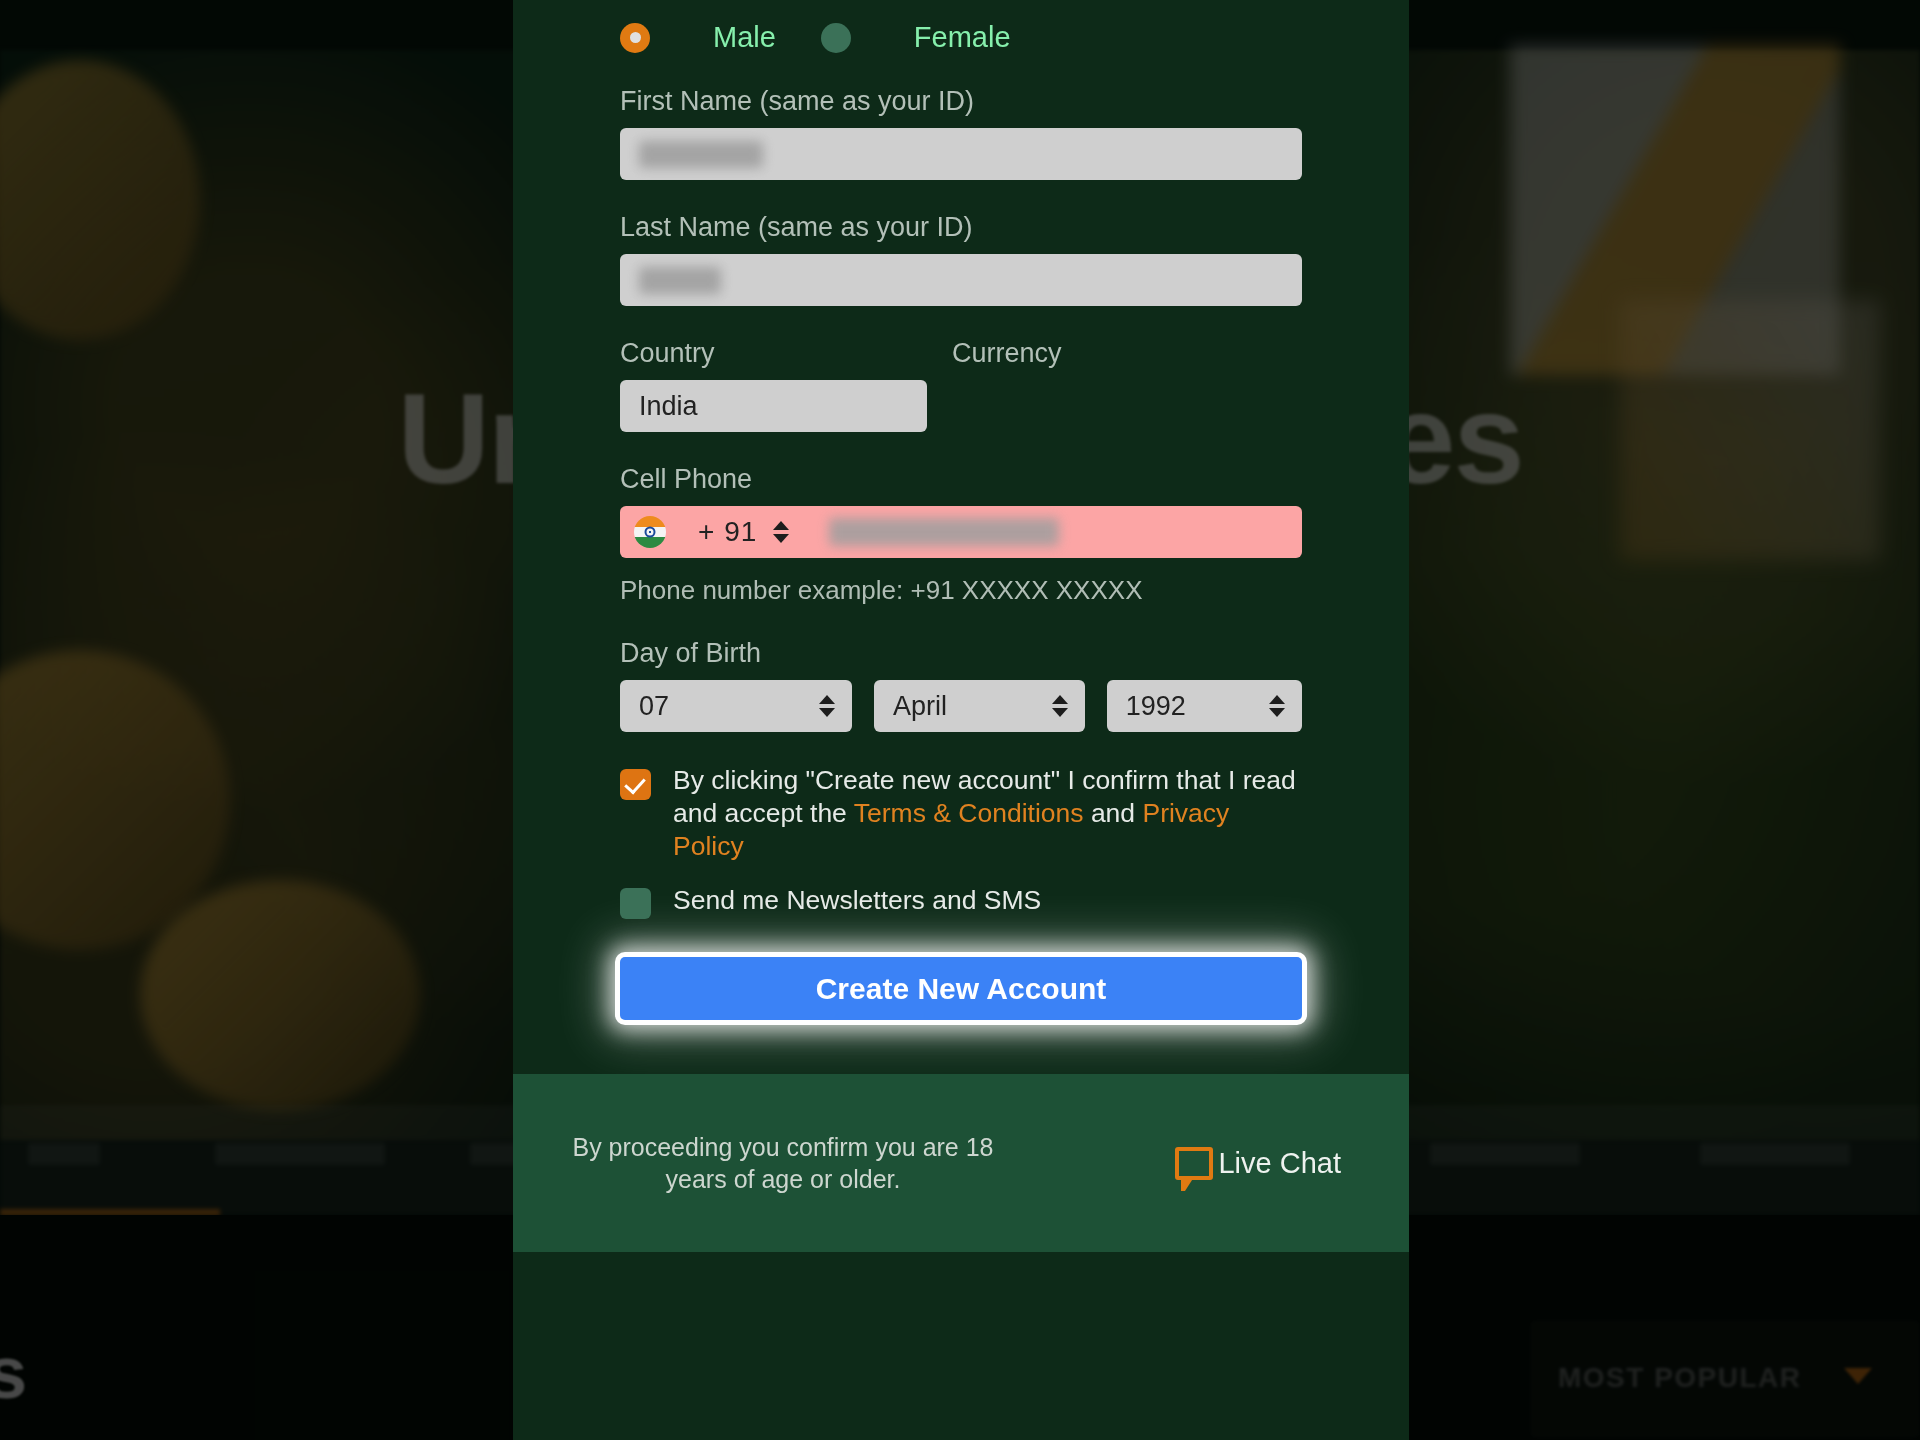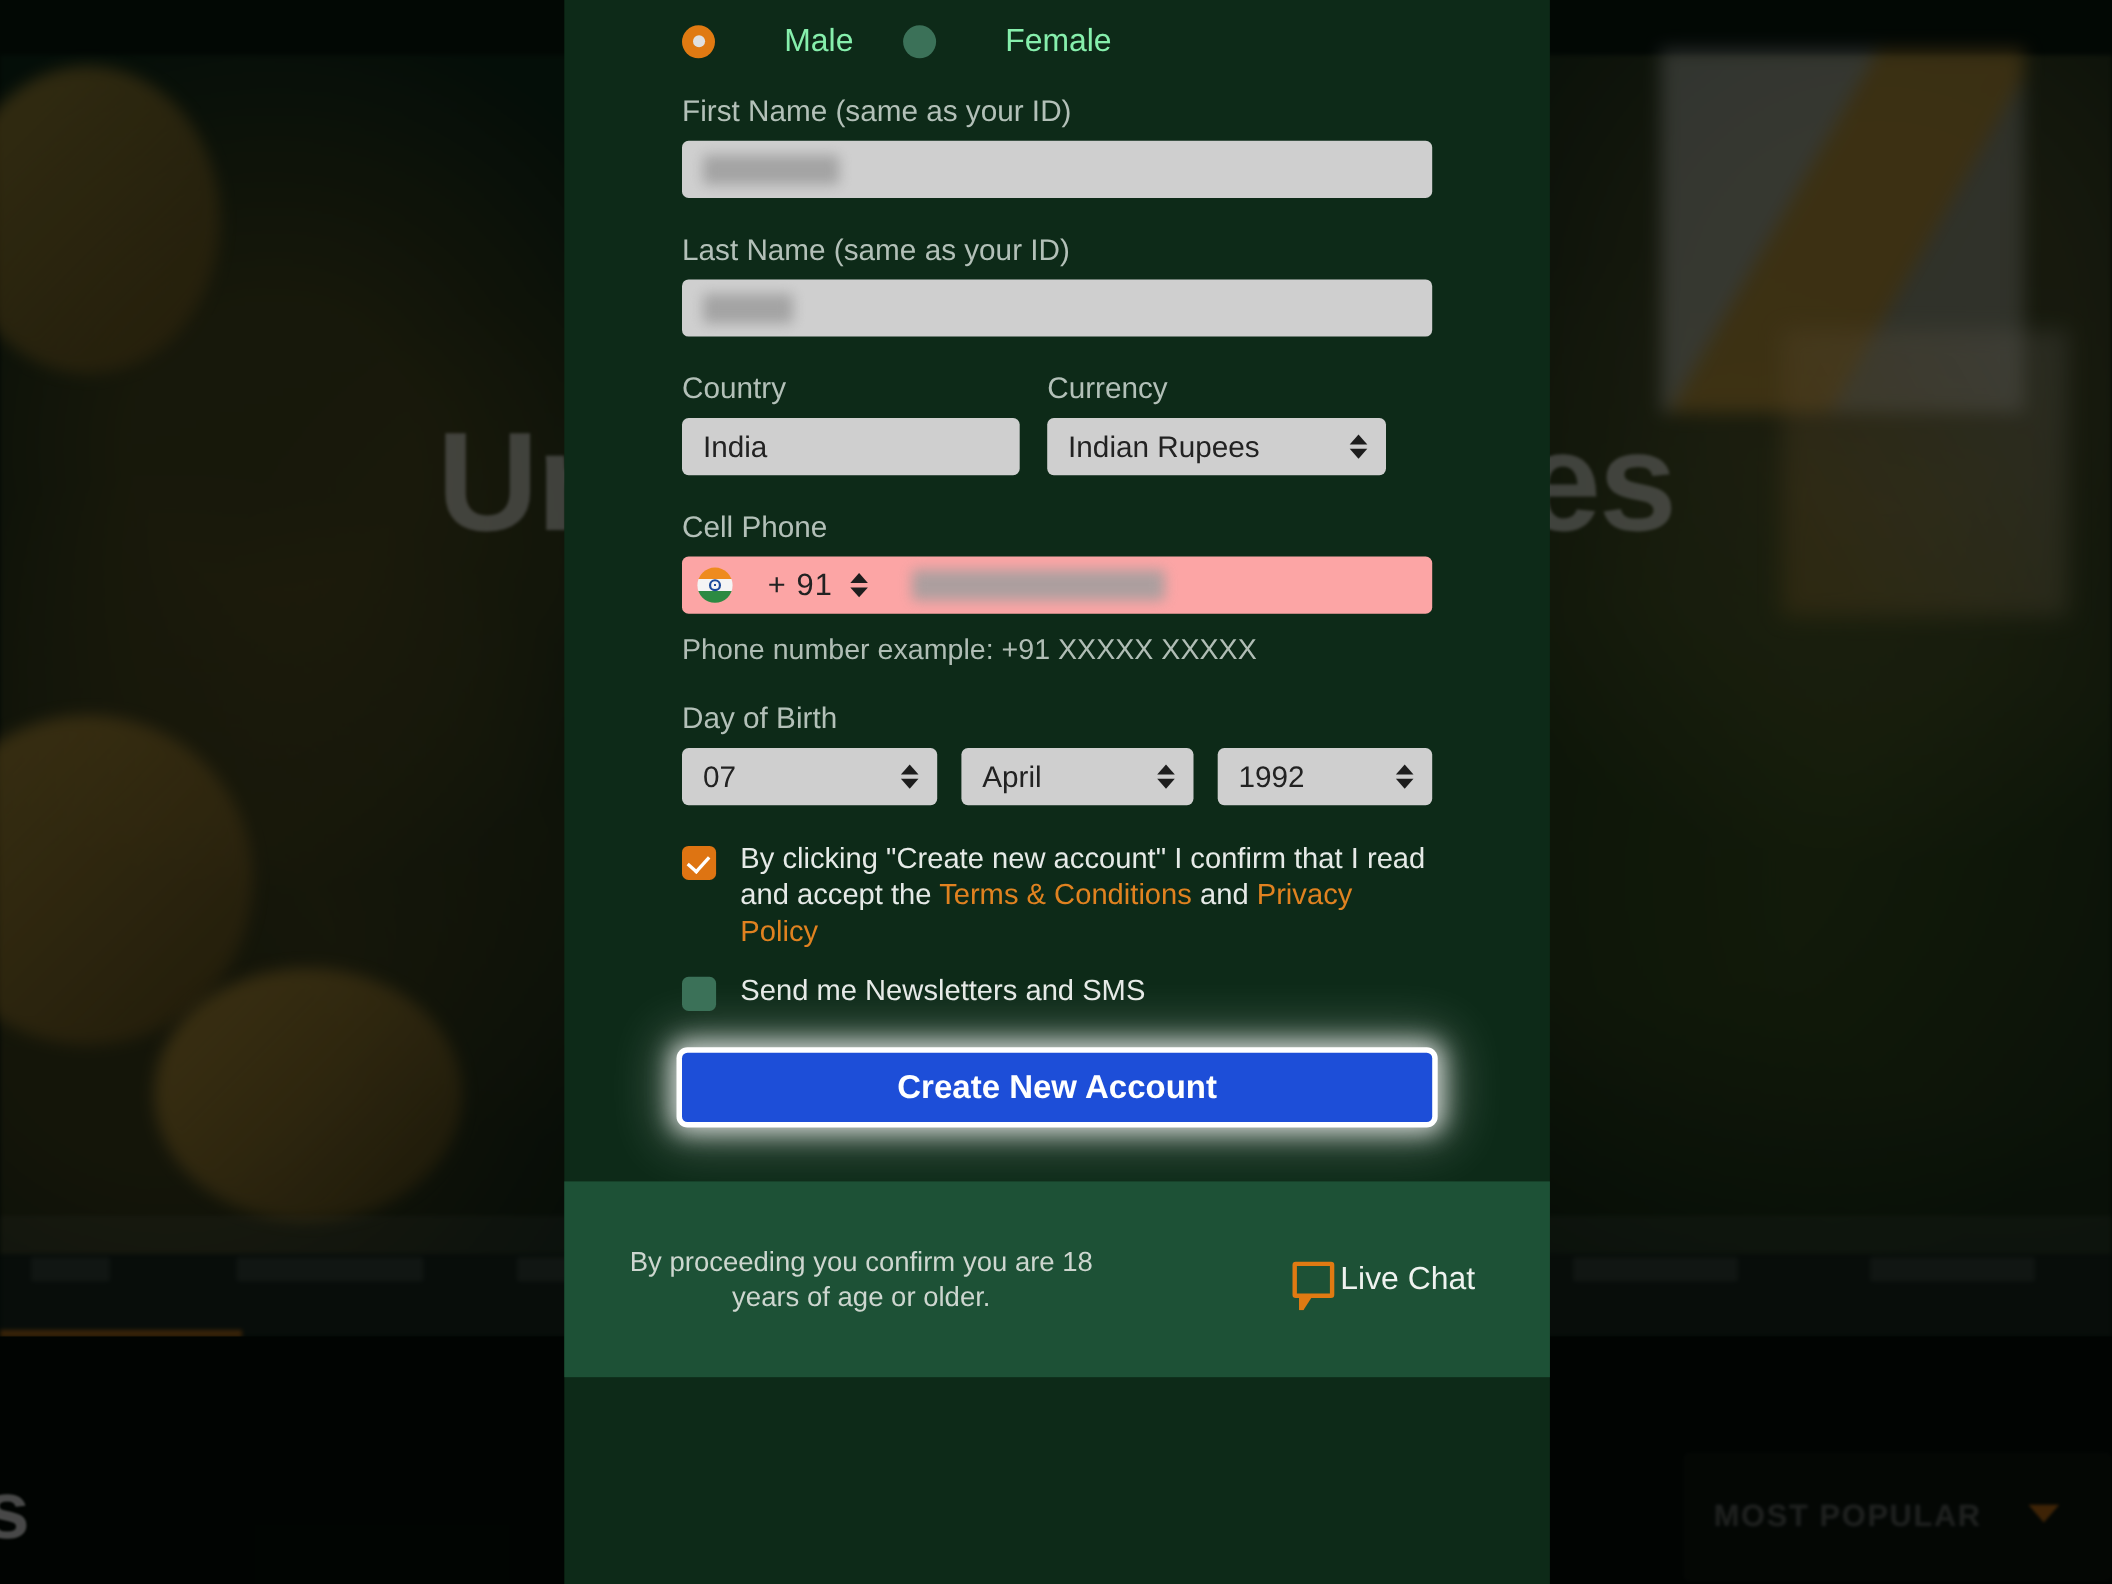--- a/index.html
+++ b/index.html
@@ -355,21 +355,21 @@
   .link { color: #e08220; cursor: pointer; }
 
   
   .cta-wrap {
     margin-top: 38px;
     padding-bottom: 4px;
   }
   .cta {
     width: 100%;
     height: 63px;
-    background: #1d4ed8;
+    background: #3b82f6;
     border: none;
     border-radius: 5px;
     color: #fff;
     font-size: 30px;
     font-weight: bold;
     font-family: "Liberation Sans", sans-serif;
     cursor: pointer;
     box-shadow:
       0 0 0 5px #ffffff,
       0 0 22px 10px rgba(255,255,255,0.75),
@@ -479,27 +479,20 @@
 
     <div class="row2">
       <div class="col-country">
         <div class="field-label">Country</div>
         <div class="select-box">
           <span>India</span>
         </div>
       </div>
       <div class="col-currency">
         <div class="field-label">Currency</div>
-        <div class="select-box">
-          <span>Indian Rupees</span>
-          <span class="stepper">
-            <span class="up"></span>
-              <span class="down"></span>
-          </span>
-        </div>
       </div>
     </div>
 
     <div class="field-label">Cell Phone</div>
     <div class="phone-box">
       <span class="flag"></span>
       <span class="dial-code">+ 91</span>
       <span class="phone-stepper">
         <span class="up" style="border-left:8px solid transparent;border-right:8px solid transparent;border-bottom:9px solid #1d1d1d;width:0;height:0;display:block;"></span>
         <span class="down" style="border-left:8px solid transparent;border-right:8px solid transparent;border-top:9px solid #1d1d1d;width:0;height:0;display:block;"></span>

